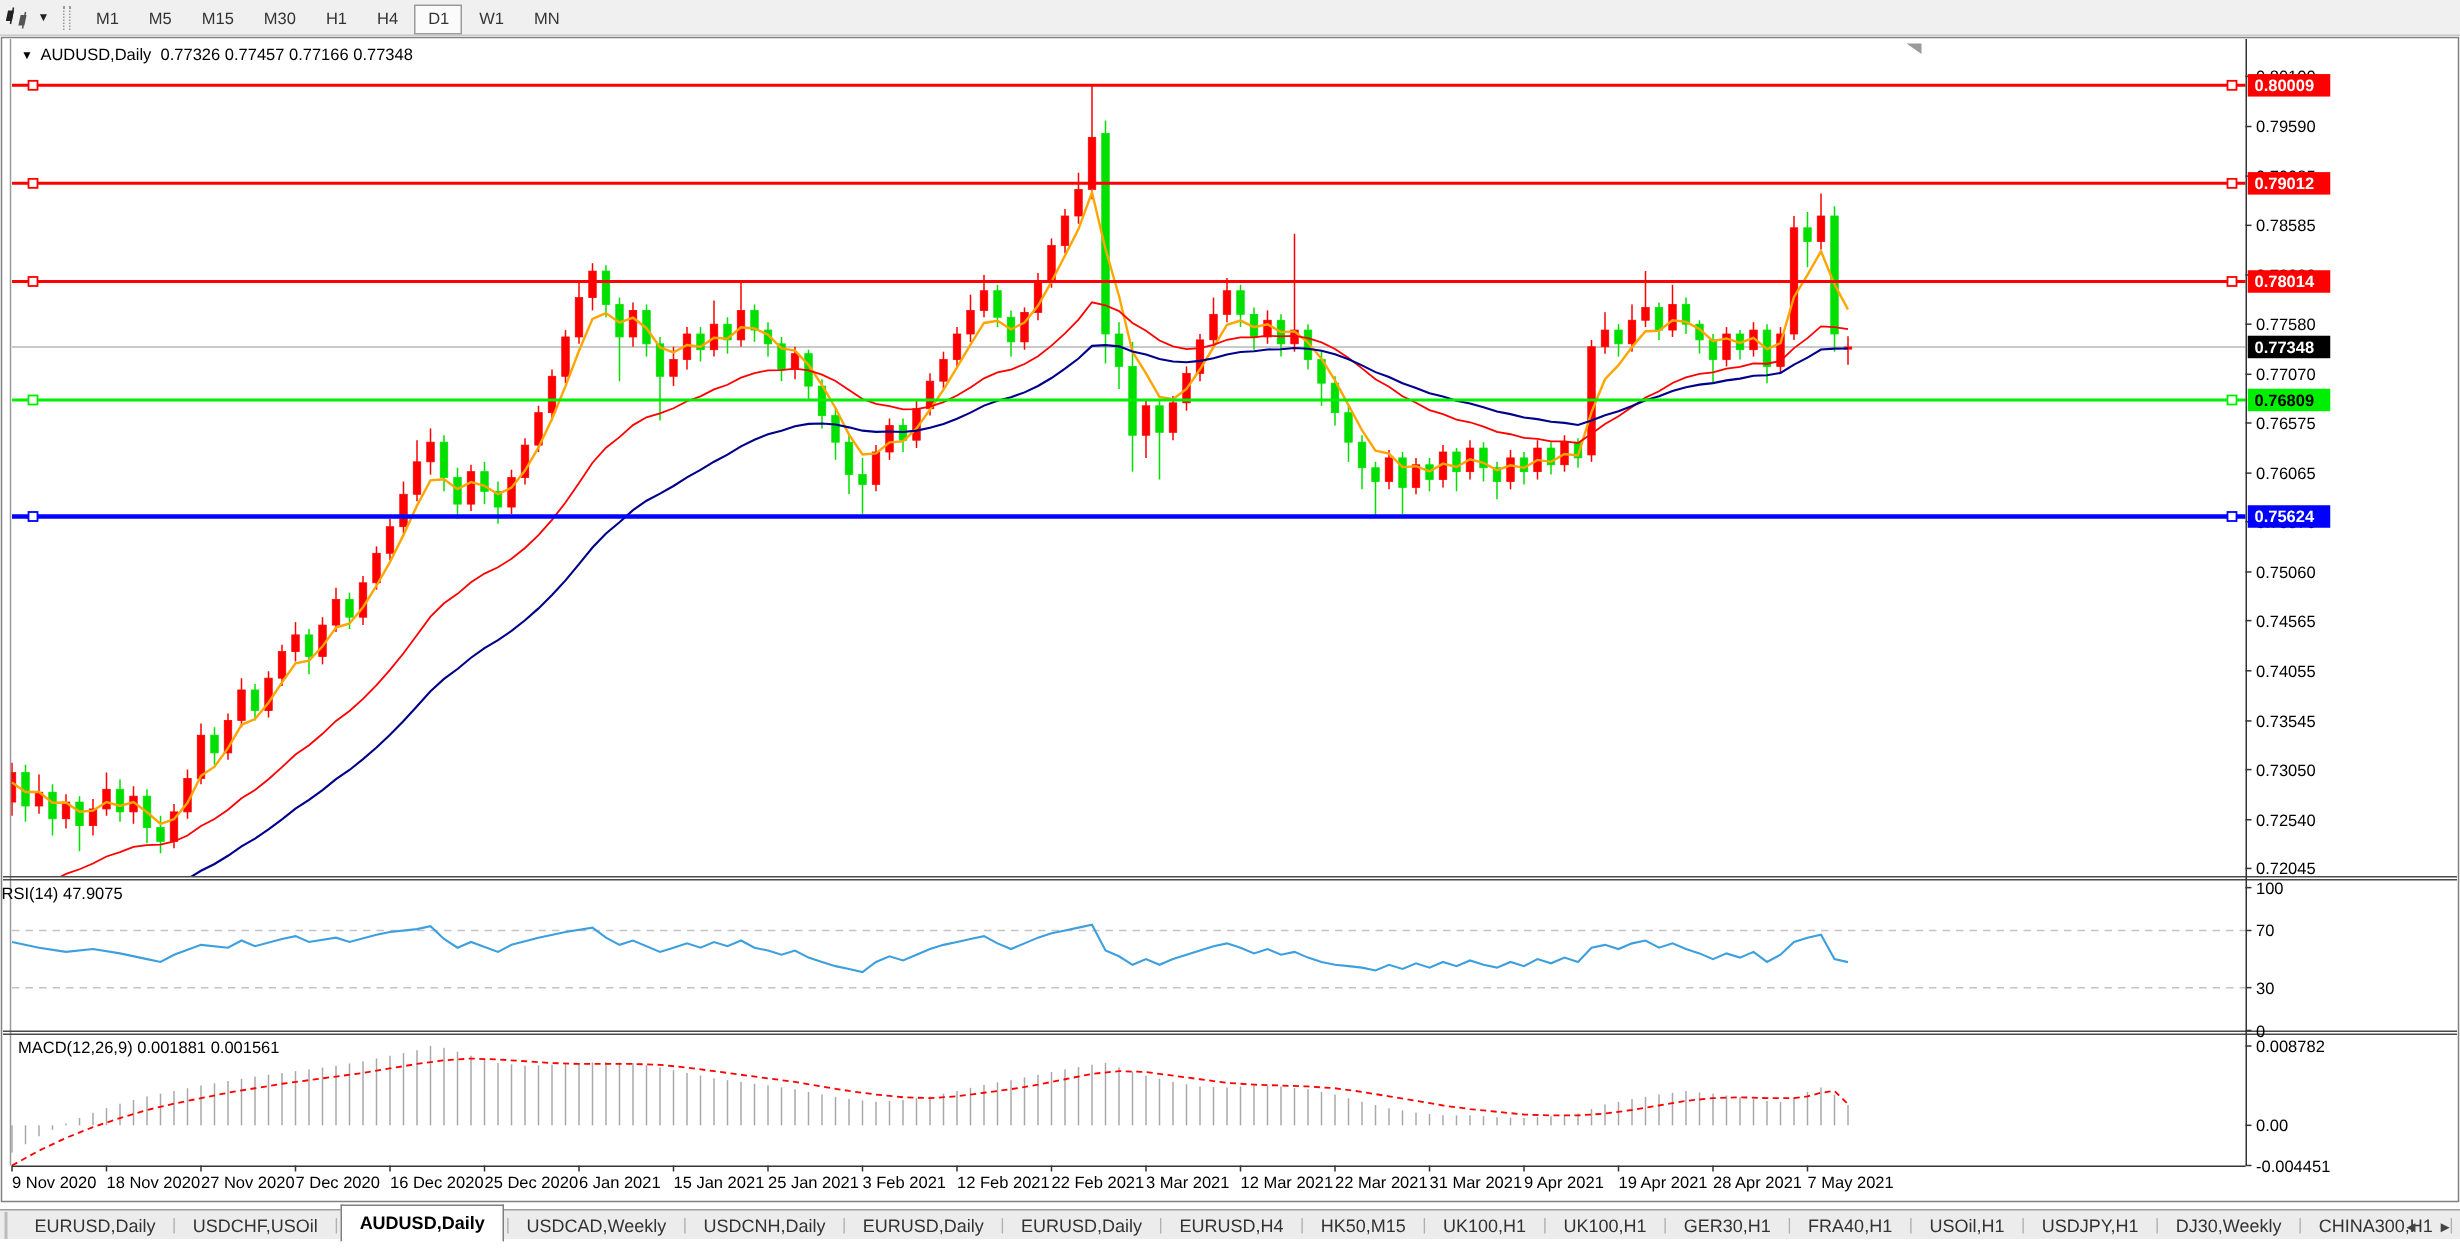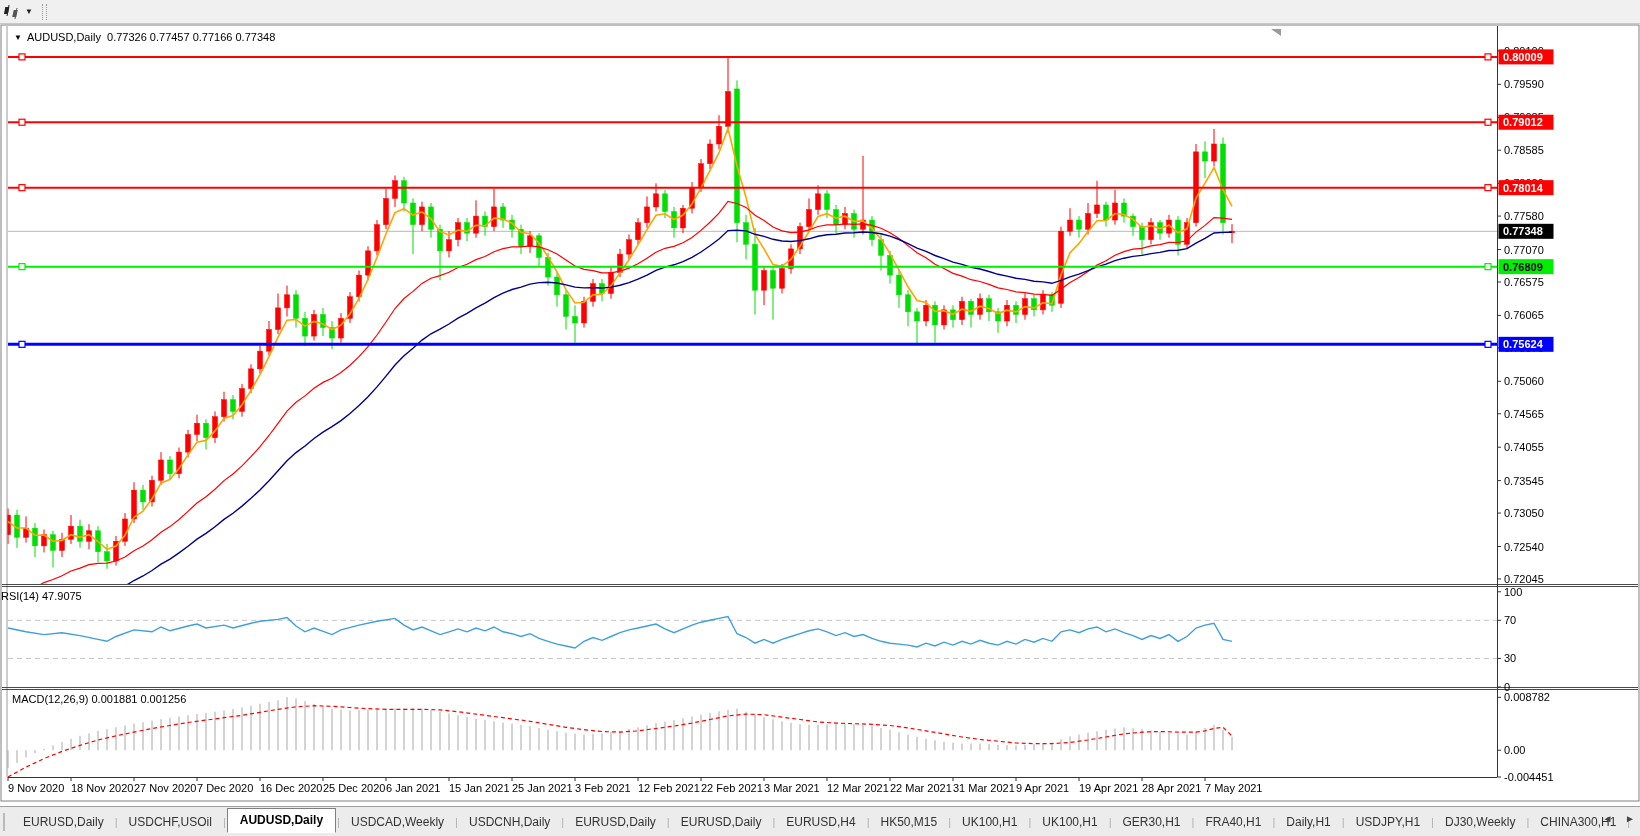--- a/index.html
+++ b/index.html
@@ -19,21 +19,21 @@
 
   
   #chartsvg{position:absolute;left:0;top:0}
   .overlay-title{position:absolute;font-size:11px;font-weight:400;color:#000;white-space:pre}
   #main-title{left:14px;top:31px}
   #rsi-title{left:1px;top:590px}
   #macd-title{left:12px;top:693px}
   .tri{display:inline-block;font-size:8px;vertical-align:1px;margin-right:5px}
 
   
-  #tabbar{position:absolute;left:0;top:806px;width:1640px;height:30px;background:#ececec;
+  #tabbar{position:absolute;left:0;top:806px;width:1640px;height:20px;background:#ececec;
     border-top:1px solid #9f9f9f;display:flex;align-items:center}
   .tabgrip{width:6px;height:18px;border-left:1px solid #bbb;border-right:1px solid #bbb;margin:0 8px 0 3px}
   .tab{font-size:12px;color:#333;padding:4px 10px;white-space:nowrap;cursor:default;line-height:1}
   .tab.active{background:#fff;border:1px solid #7f7f7f;border-bottom:1px solid #fff;font-weight:700;color:#000;
     margin-top:-2px;padding:5px 12px 6px}
   .tabsep{color:#b0b0b0;font-size:11px;padding:0 1px}
   #tab-arrows{position:absolute;right:5px;top:813px;font-size:10px;color:#444}
   #tab-arrows span{margin-left:10px;cursor:default}
 </style>
 </head>
@@ -45,20 +45,21 @@
     <div id="chart-type-cluster">
       <svg width="18" height="16" viewBox="0 0 18 16">
         <rect x="2" y="3" width="4" height="7" fill="#222" transform="skewX(-12)"></rect>
         <rect x="11" y="6" width="4" height="7" fill="#555" transform="skewX(-12)"></rect>
         <line x1="5" y1="1" x2="3" y2="12" stroke="#222" stroke-width="1"></line>
         <line x1="13" y1="4" x2="11" y2="15" stroke="#555" stroke-width="1"></line>
       </svg>
       <span class="caret">▼</span>
     </div>
     <div class="grip"></div>
+    <div id="tfbtns"><span class="tfbtn">M1</span><span class="tfbtn">M5</span><span class="tfbtn">M15</span><span class="tfbtn">M30</span><span class="tfbtn">H1</span><span class="tfbtn">H4</span><span class="tfbtn active">D1</span><span class="tfbtn">W1</span><span class="tfbtn">MN</span></div>
   </div>
 
   <svg id="chartsvg" width="1640" height="812" viewBox="0 0 1640 812">
       <rect x="0" y="24" width="1640" height="777" fill="#ffffff"></rect>
       <defs>
         <clipPath id="mclip">
           <rect x="7" y="26" width="1489" height="558"></rect>
         </clipPath>
       </defs>
       <line x1="8" y1="231.3167293233084" x2="1497" y2="231.3167293233084" stroke="#b8b8b8" stroke-width="1"></line>
@@ -607,21 +608,21 @@
         <line x1="1142" y1="777" x2="1142" y2="781" stroke="#333"></line>
         <text x="1142" y="792" font-size="11" fill="#000" font-family="Liberation Sans, sans-serif" font-weight="400" text-anchor="start">28 Apr 2021</text>
         <line x1="1205" y1="777" x2="1205" y2="781" stroke="#333"></line>
         <text x="1205" y="792" font-size="11" fill="#000" font-family="Liberation Sans, sans-serif" font-weight="400" text-anchor="start">7 May 2021</text>
       </g>
       <polygon points="1271,29 1281,29 1281,36" fill="#9a9a9a"></polygon>
     </svg>
 
   <div class="overlay-title" id="main-title"><span class="tri">▼</span><span>AUDUSD,Daily</span>&nbsp;&nbsp;<span>0.77326</span> <span>0.77457</span> <span>0.77166</span> <span>0.77348</span></div>
   <div class="overlay-title" id="rsi-title"><span>RSI(14)</span> <span>47.9075</span></div>
-  <div class="overlay-title" id="macd-title"><span>MACD(12,26,9)</span> <span>0.001881</span> <span>0.001256</span></div>
+  <div class="overlay-title" id="macd-title"><span>MACD(12,26,9)</span> <span>0.001881</span> <span>0.001561</span></div>
 
   <div id="tabbar">
     <div class="tabgrip"></div>
   <div class="tab">EURUSD,Daily</div>
       <span class="tabsep">|</span>
       <div class="tab">USDCHF,USOil</div>
       <span class="tabsep">|</span>
       <div class="tab active">AUDUSD,Daily</div>
       <span class="tabsep">|</span>
       <div class="tab">USDCAD,Weekly</div>
@@ -637,21 +638,21 @@
       <div class="tab">HK50,M15</div>
       <span class="tabsep">|</span>
       <div class="tab">UK100,H1</div>
       <span class="tabsep">|</span>
       <div class="tab">UK100,H1</div>
       <span class="tabsep">|</span>
       <div class="tab">GER30,H1</div>
       <span class="tabsep">|</span>
       <div class="tab">FRA40,H1</div>
       <span class="tabsep">|</span>
-      <div class="tab">Daily,H1</div>
+      <div class="tab">USOil,H1</div>
       <span class="tabsep">|</span>
       <div class="tab">USDJPY,H1</div>
       <span class="tabsep">|</span>
       <div class="tab">DJ30,Weekly</div>
       <span class="tabsep">|</span>
       <div class="tab">CHINA300,H1</div>
       <span class="tabsep">|</span>
       <div class="tab">USC</div>
     </div>
   <div id="tab-arrows">

